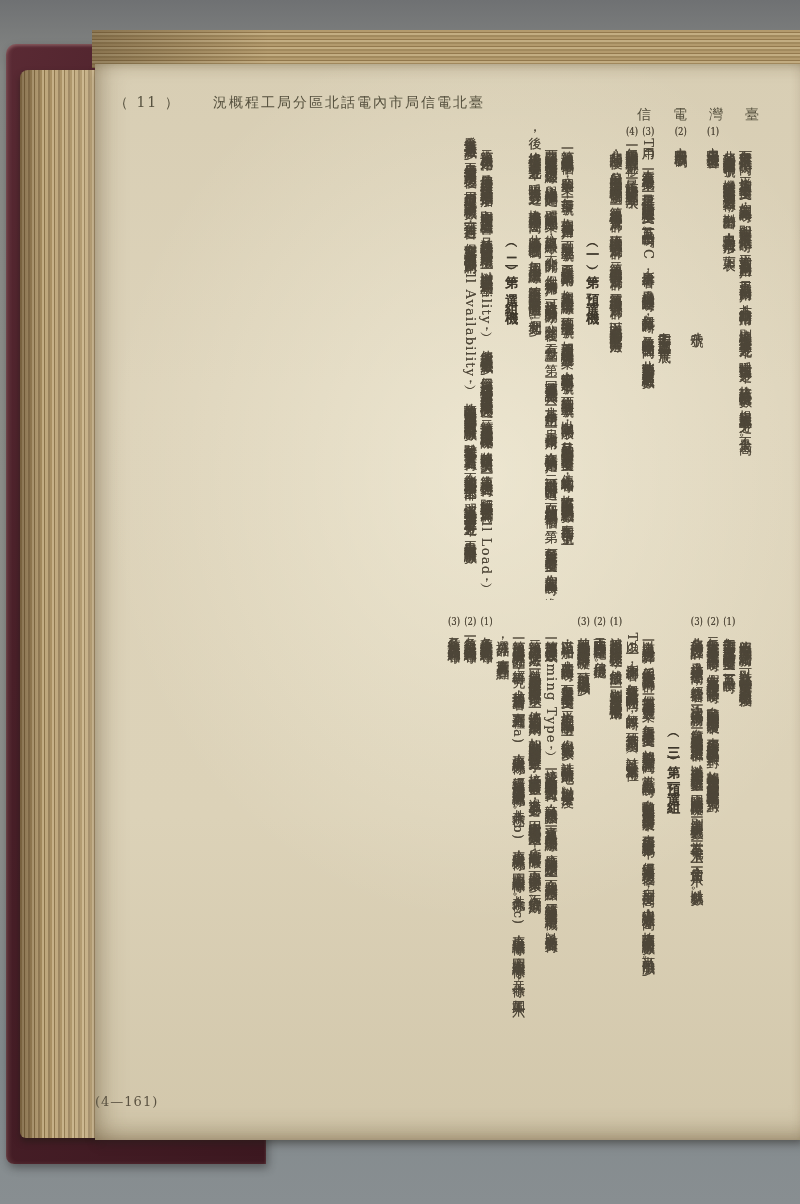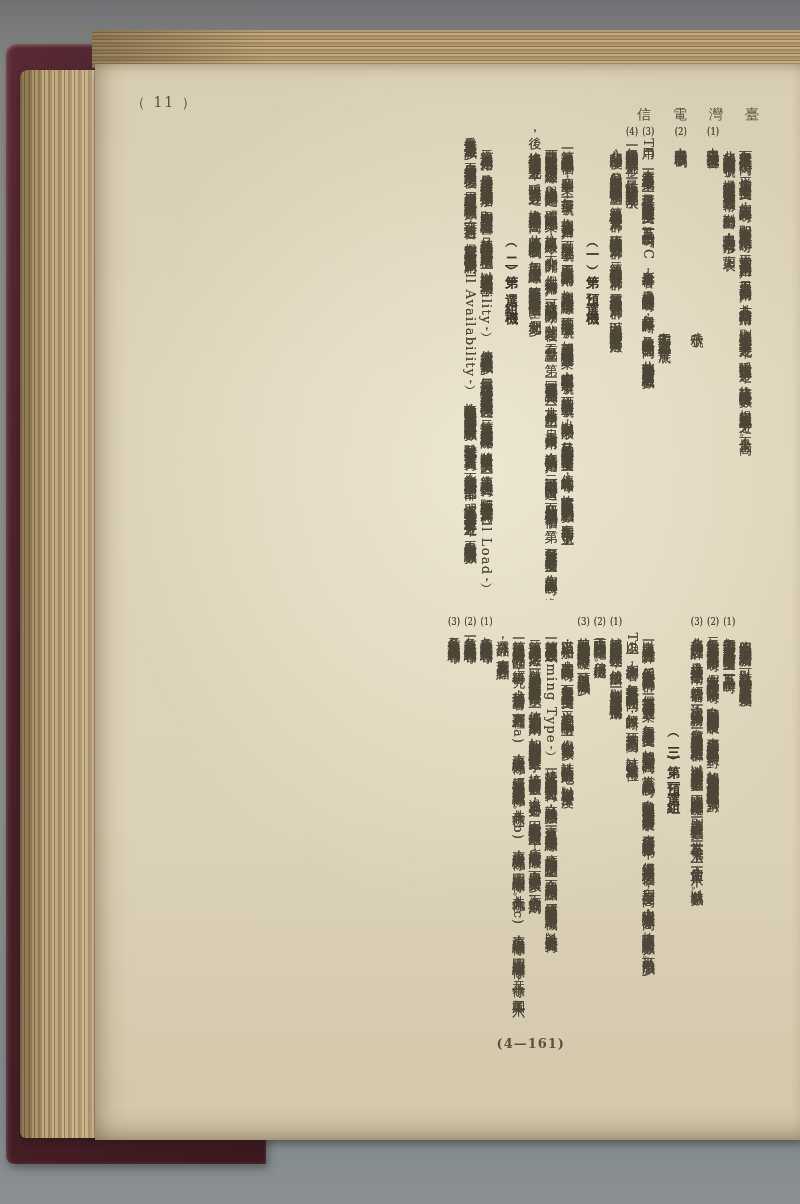--- a/index.html
+++ b/index.html
@@ -34,21 +34,21 @@
       radial-gradient(90% 70% at 55% 38%,rgba(255,252,235,.45) 0%,rgba(255,250,230,0) 60%),
       linear-gradient(180deg,#d8ceb4 0%,#ddd3ba 30%,#dcd2b8 70%,#d2c7ab 100%);
     box-shadow:
       inset 16px 0 28px -12px rgba(90,70,40,.40),
       inset -8px 0 12px -6px rgba(95,75,45,.35),
       inset 0 -16px 26px -12px rgba(95,75,45,.45),
       inset 0 8px 14px -8px rgba(110,90,55,.35),
       0 6px 9px -3px rgba(35,30,25,.55);
   }
   .hdr{position:absolute;top:30px;font-size:14px;color:#55503e;letter-spacing:2px;white-space:nowrap;}
-  .hdr-marker{left:36px;}
+  .hdr-marker{left:19px;}
   .hdr-title{left:118px;}
   .hdr-masthead{left:542px;letter-spacing:22px;margin-top:12px;}
   .band{
     position:absolute;left:16px;width:642px;height:474px;
     writing-mode:vertical-rl;text-orientation:mixed;
     font-size:13px;line-height:16.2px;letter-spacing:1.2px;
     color:#4e4739;text-shadow:0 0 .6px rgba(78,66,48,.75);
     overflow:hidden;
   }
   .band-top{top:62px;}
@@ -56,34 +56,35 @@
   .band p{margin:0;padding:0;}
   .band .p{text-indent:14px;}
   .band .li{text-indent:0;}
   .band .val{padding-top:196px;}
   .band .h{
     font-weight:bold;letter-spacing:9px;color:#3e382c;
     padding-top:112px;margin-right:7px;margin-left:9px;
   }
   .num{text-combine-upright:all;letter-spacing:0;font-size:11px;}
   .footer{
-    position:absolute;left:0;top:972px;width:470px;text-align:right;
-    font-size:13px;color:#5b5342;letter-spacing:1px;font-weight:bold;
+    position:absolute;left:0;top:1030px;width:470px;text-align:left;
+    font-size:13px;color:#5b5342;letter-spacing:1px;
   }
 </style>
 </head>
 <body>
 
 <div class="cover"></div>
 <div class="edges-left"></div>
 <div class="edges-top"></div>
 
 <div class="page">
 
   <div class="hdr hdr-marker">（ 11 ）</div>
+  <div class="hdr hdr-title">況概程工局分區北話電內市局信電北臺</div>
   <div class="hdr hdr-masthead">信電灣臺</div>
 
   <div class="band band-top">
     <p class="p"><span>每百號群在最忙一小時內，平均所承受之交換量，如假定爲五喚時，即假定每百號群在最忙一小時，平均有五號爲主叫用戶，另五號爲被叫用戶，共有十線同時佔用，則終接機上之接通率爲百分之九十，呼叫損失爲百分之十，故計算終接機鍵數，規定損失率爲五十分之一，不爲太高。</span></p>
     <p class="p"><span>北分局新交換機容量爲四千號，機鍵負荷比照中央局舊交換機之負荷，斟酌算出，中央局之負荷情形，如下表：</span></p>
     <p class="li"><span class="num">(1)</span><span>中央局交換機容量</span></p>
     <p class="val"><span>八千號</span></p>
     <p class="li"><span class="num">(2)</span><span>中央局開放號碼</span></p>
     <p class="val"><span>七千四百六十九號（四十一年十月底）</span></p>
     <p class="li"><span class="num">(3)</span><span>用TC表在第一選組機架上，量得最忙一小時所承受之總交換量，爲五百二十喚時。TC表所量得者，爲機鍵被佔之喚時，包括有效呼叫，及無效呼叫全部在內，此數決定所需要之第一選組機數。</span></p>

